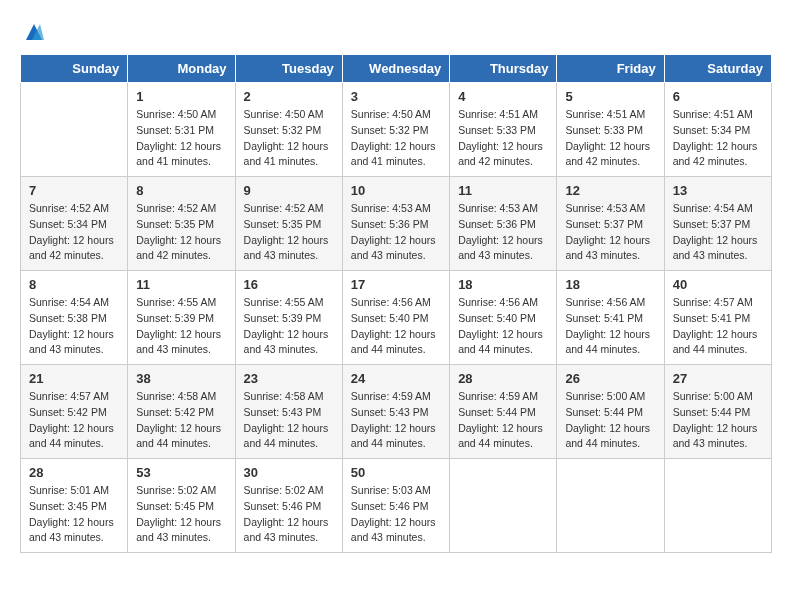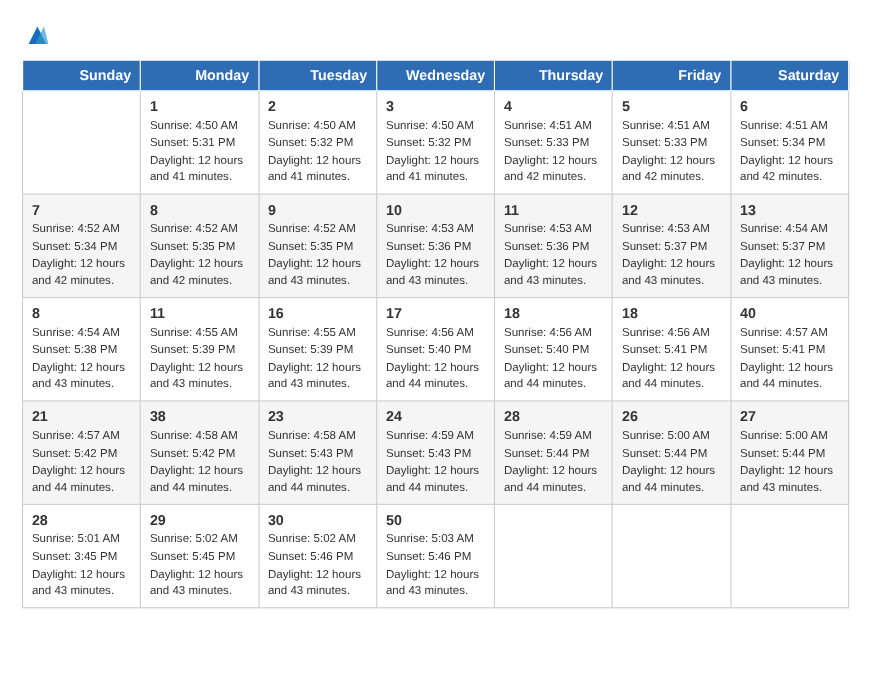--- a/index.html
+++ b/index.html
@@ -327,21 +327,21 @@
       </tr>
       <tr>
         <td>
           <div class="day-number">28</div>
           <div class="day-info" style="white-space: pre-line;">Sunrise: 5:01 AM
 Sunset: 3:45 PM
 Daylight: 12 hours
 and 43 minutes.</div>
         </td>
         <td>
-          <div class="day-number">29</div>
+          <div class="day-number">53</div>
           <div class="day-info" style="white-space: pre-line;">Sunrise: 5:02 AM
 Sunset: 5:45 PM
 Daylight: 12 hours
 and 43 minutes.</div>
         </td>
         <td>
           <div class="day-number">30</div>
           <div class="day-info" style="white-space: pre-line;">Sunrise: 5:02 AM
 Sunset: 5:46 PM
 Daylight: 12 hours

